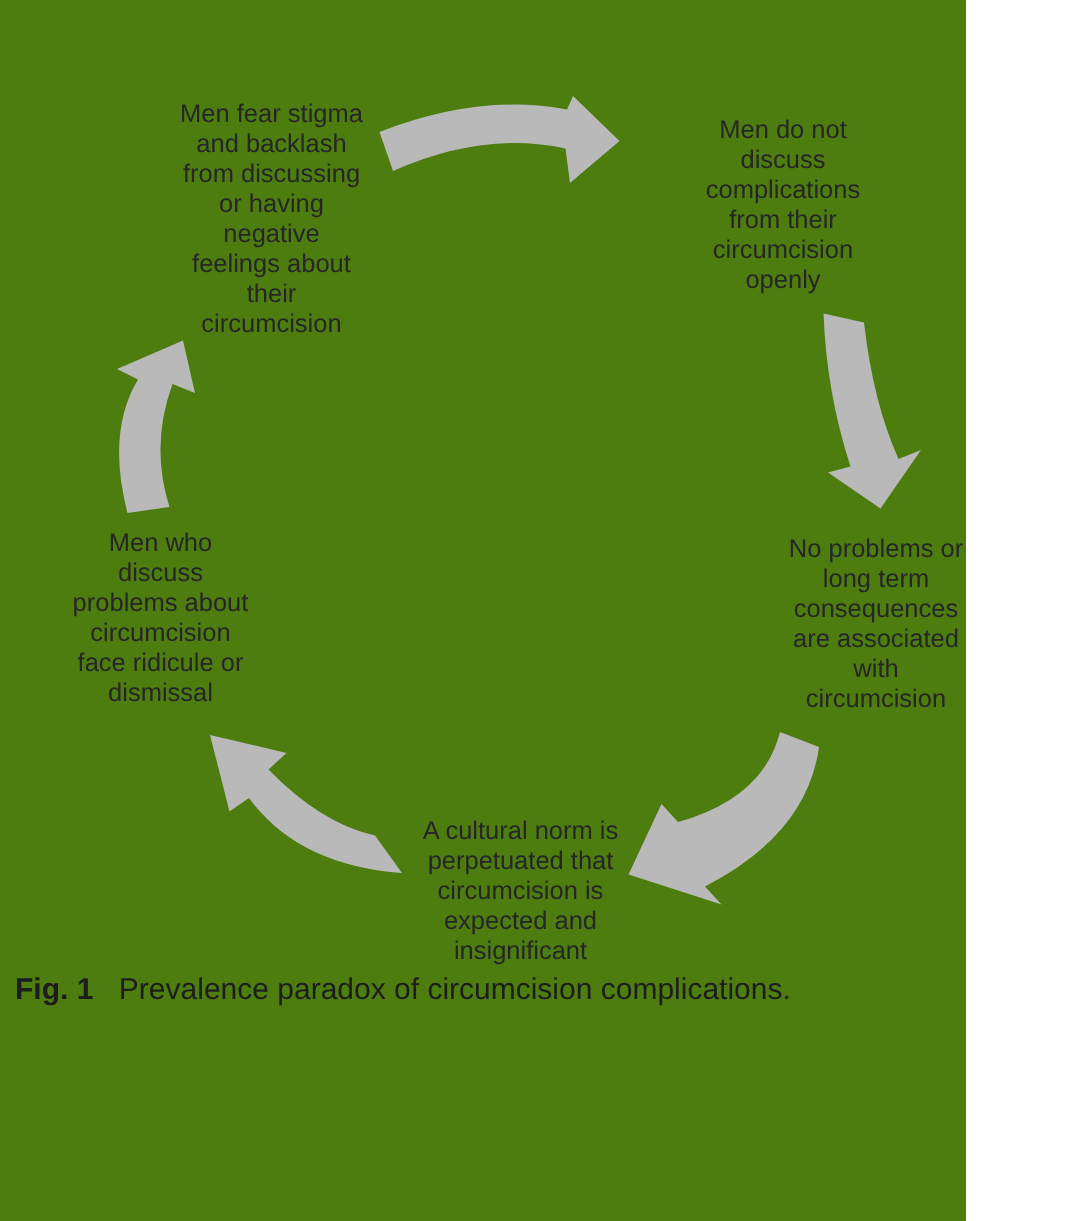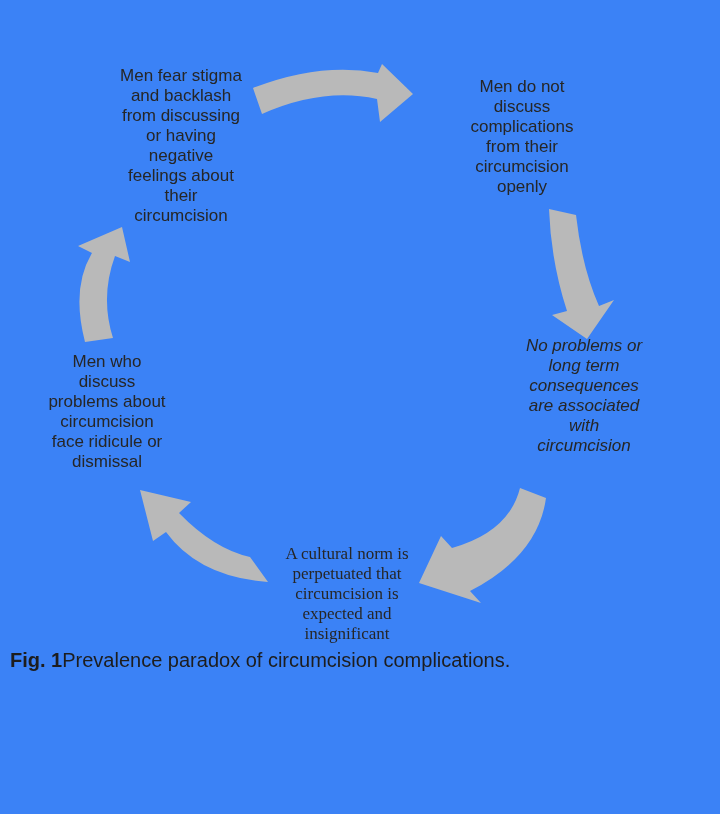--- a/index.html
+++ b/index.html
@@ -3,23 +3,23 @@
 <meta charset="utf-8">
 <style>
   html, body {
     margin: 0;
     padding: 0;
     background: #ffffff;
     font-family: "Liberation Sans", sans-serif;
   }
   .page {
     position: relative;
-    width: 720px;
+    width: 644px;
     height: 814px;
-    background: #3b82f6;
+    background: #4d7c0f;
     overflow: hidden;
   }
   .diagram {
     position: absolute;
     left: 0; top: 0;
     width: 720px; height: 814px;
   }
   svg.arrows {
     position: absolute;
     left: 0; top: 0;
@@ -33,33 +33,34 @@
     position: absolute;
     transform: translateX(-50%);
     white-space: pre-line;
     text-align: center;
     font-size: 17px;
     line-height: 20px;
     color: #262626;
   }
   .node-tl { left: 181px; top: 66px;  }
   .node-tr { left: 490px; top: 77px; margin-left: 32px;  }
-  .node-r  { left: 584px; top: 336px; font-style: italic; }
-  .node-b  { left: 347px; top: 544px; font-family: Liberation Serif, serif; }
+  .node-r  { left: 584px; top: 356px; }
+  .node-b  { left: 347px; top: 544px; }
   .node-l  { left: 107px; top: 352px; }
   .caption {
     position: absolute;
     left: 10px;
     top: 649px;
     font-size: 20px;
     color: #1d1d1d;
     white-space: nowrap;
   }
   .caption-label {
     font-weight: bold;
+    margin-right: 17px;
   }
   .footer {
     position: absolute;
     right: 13px;
     top: 742px;
     font-size: 20px;
     color: #1d1d1d;
     white-space: nowrap;
   }
 </style>

